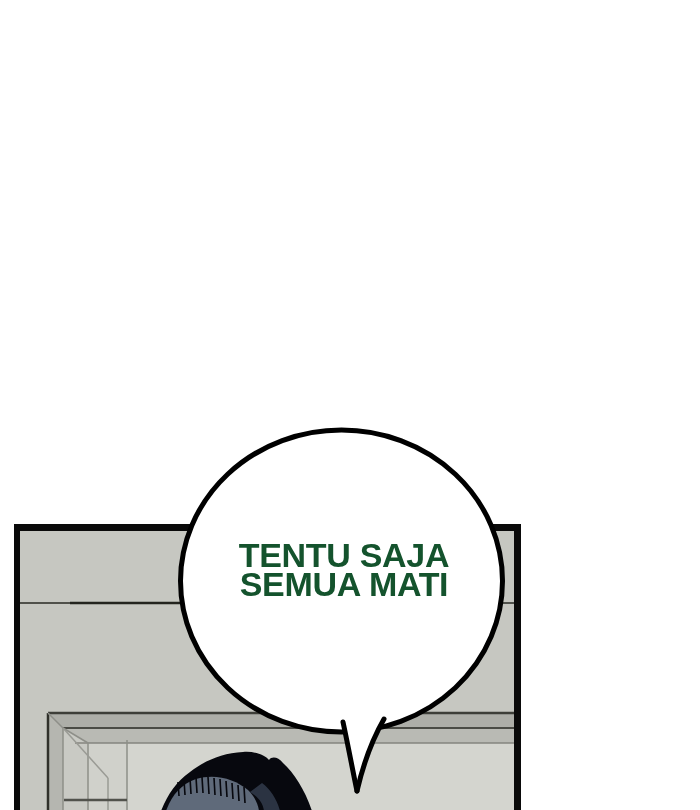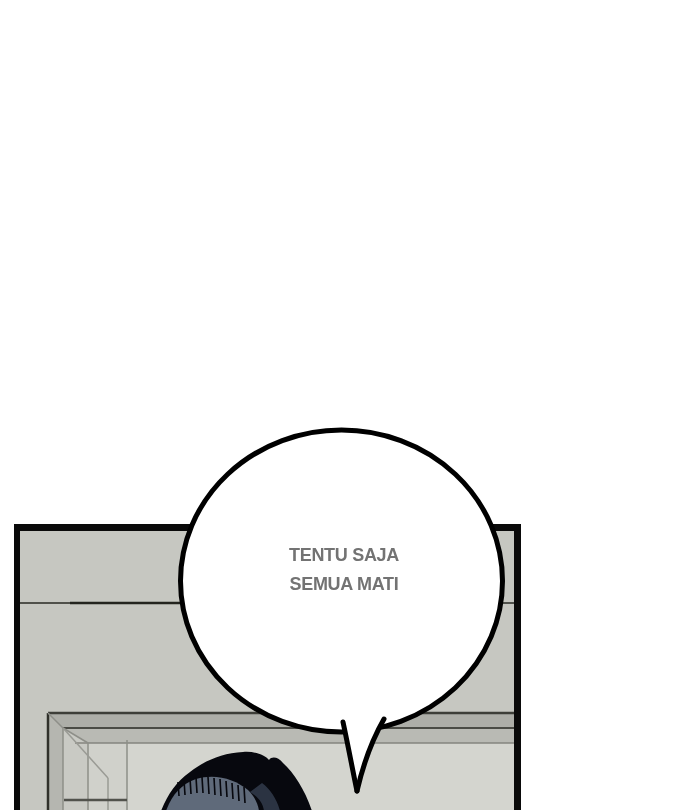--- a/index.html
+++ b/index.html
@@ -23,24 +23,24 @@
     height: 810px;
     display: block;
   }
   .bubble-text {
     position: absolute;
     left: 194px;
     top: 541px;
     width: 300px;
     text-align: center;
     font-weight: 700;
-    font-size: 18px;
+    font-size: 34px;
     line-height: 29px;
     letter-spacing: -0.3px;
-    color: #737373;
+    color: #14532d;
     user-select: none;
   }
   .bubble-text span { display: block; }
 </style>
 </head>
 <body>
 
 <div class="page">
 
   <svg class="scene-svg" viewBox="0 0 700 810" xmlns="http://www.w3.org/2000/svg">

